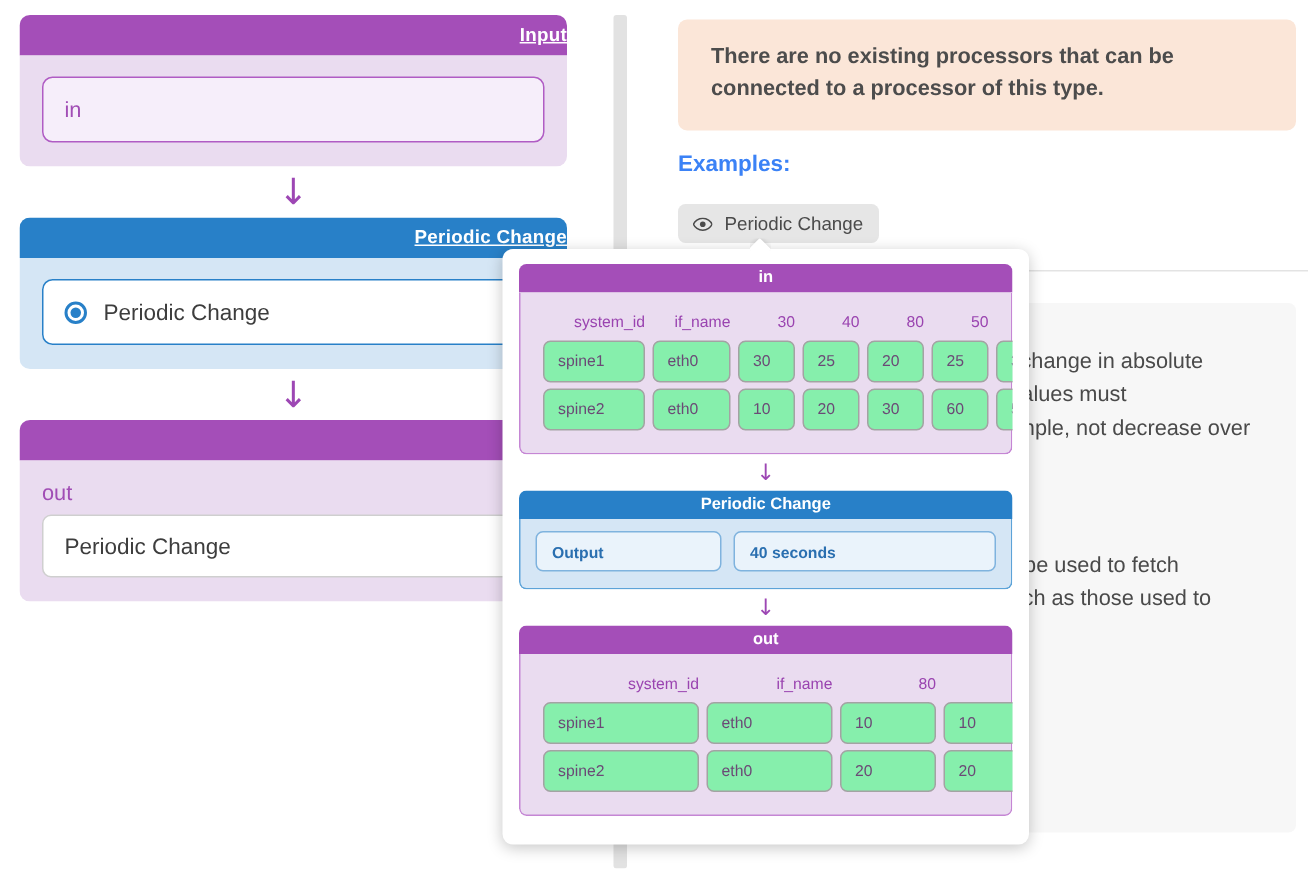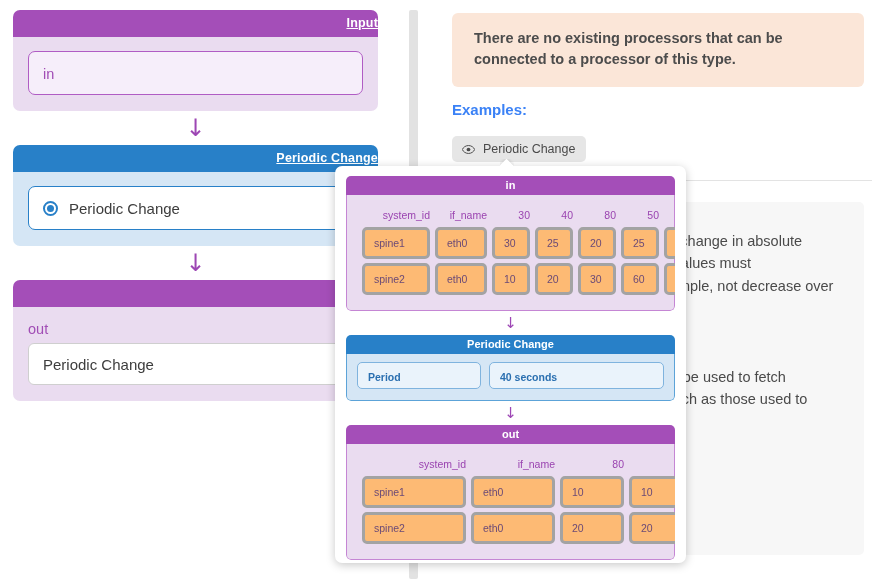--- a/index.html
+++ b/index.html
@@ -128,21 +128,21 @@
   .mini-card.blue   .mini-hd { background: #2880c8; }
   .mini-card.blue   .mini-bd { background: #d5e6f5; border:1px solid #5ca3d8; border-top:none; }
   .mini-bd { padding: 8px 10px 11px 10px; border-radius: 0 0 5px 5px; }
 
   table.grid { width: 100%; border-collapse: separate; border-spacing: 5px 4px; table-layout: fixed; }
   table.grid th {
     font-size: 10.5px; font-weight: normal; color: #9a44b0;
     text-align: right; padding: 2px 0 2px 6px;
   }
   table.grid td {
-    background: #fdba74; border: 3px solid #a3a3a3; border-radius: 5px;
+    background: #86efac; border: 1px solid #a3a3a3; border-radius: 5px;
     font-size: 10.5px; color: #6b4a76; padding: 7px 0 7px 9px;
     height: 28px;
   }
 
   .kv { display: flex; gap: 8px; }
   .kv > div {
     background: #eaf3fb; border: 1px solid #7fb3de; border-radius: 5px;
     font-size: 10.5px; font-weight: bold; color: #2a6fb0;
     padding: 8px 0 8px 10px; height: 27px;
   }
@@ -267,21 +267,21 @@
           </table>
       </div>
     </div>
 
     <div class="mini-arrow">↓</div>
 
     <div class="mini-card blue">
       <div class="mini-hd">Periodic Change</div>
       <div class="mini-bd">
         <div class="kv">
-          <div class="k">Period</div>
+          <div class="k">Output</div>
           <div class="v">40 seconds</div>
         </div>
       </div>
     </div>
 
     <div class="mini-arrow">↓</div>
 
     <div class="mini-card purple">
       <div class="mini-hd">out</div>
       <div class="mini-bd">

